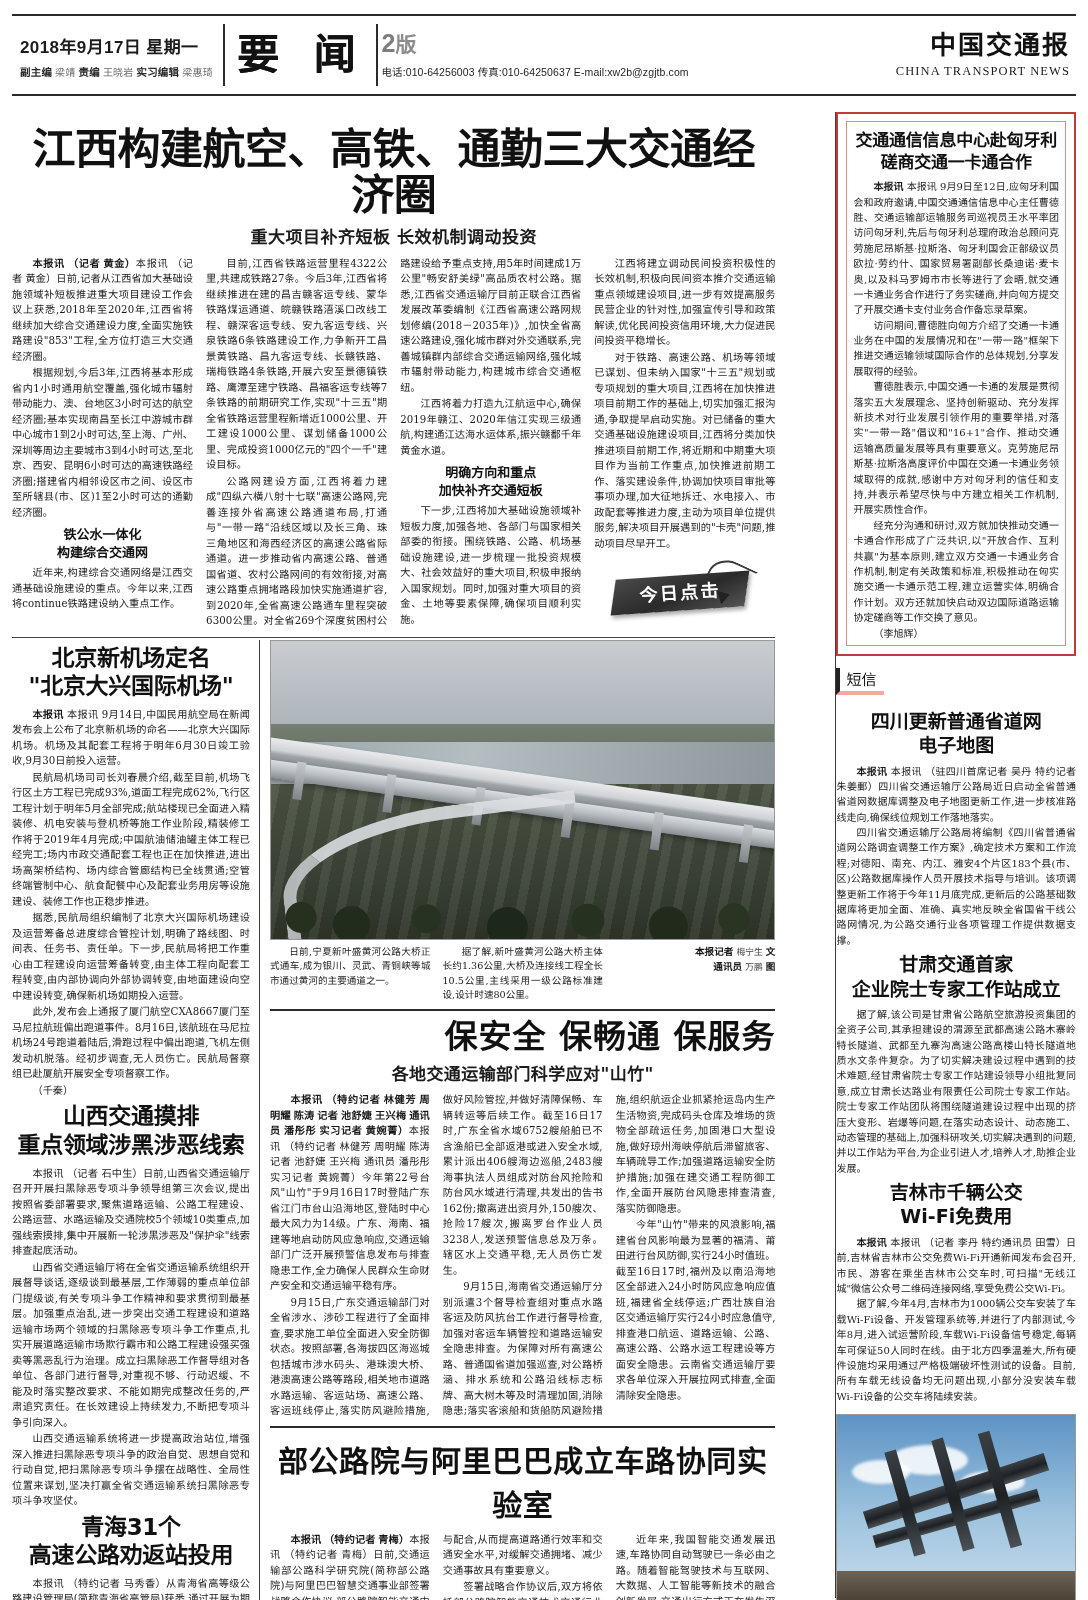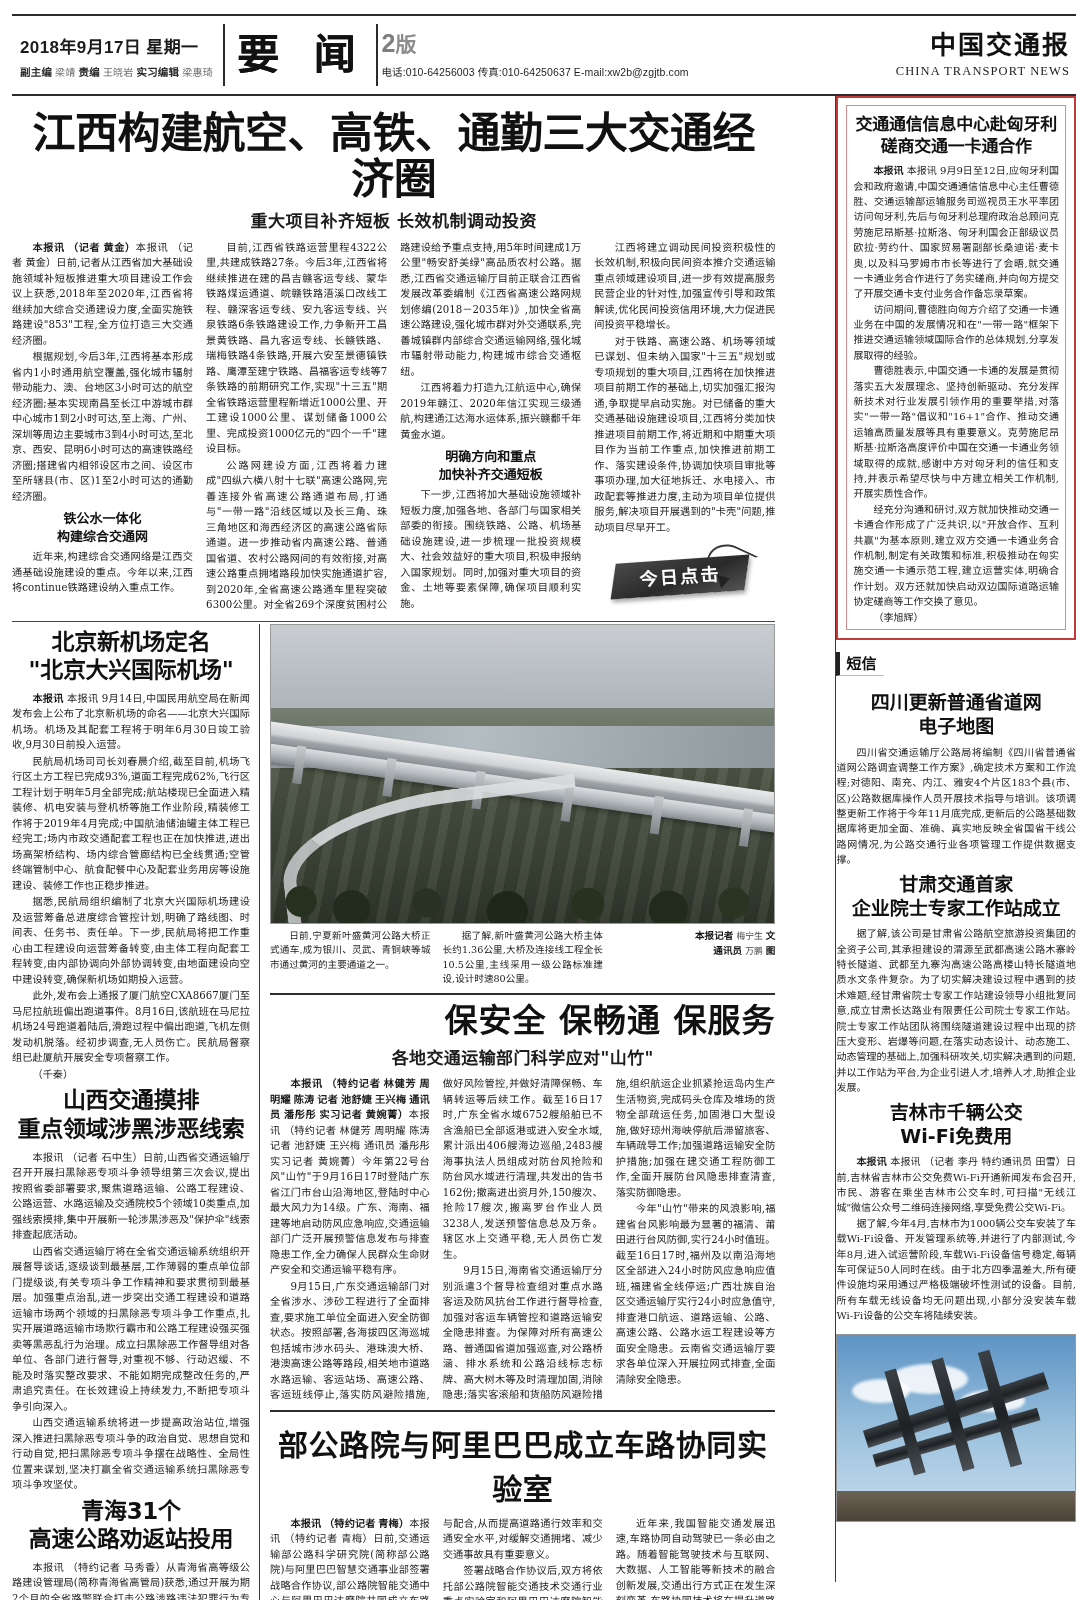--- a/index.html
+++ b/index.html
@@ -120,21 +120,21 @@
     margin-top: 5px;
     font-family: "Liberation Serif", serif;
     font-size: 12.5px;
     letter-spacing: 1.1px;
     color: #1d1d1d;
   }
 
   
   .body-wrap {
     display: flex;
-    margin: 0 12px;
+    margin: 16px 12px;
     height: 1486px;
     gap: 48px;
   }
   .left-zone { width: 800px; position: relative; }
   .right-zone {
     width: 252px;
     margin-left: 12px;
     border-left: 1px solid #3a3a3a;
     position: relative;
   }
@@ -415,25 +415,25 @@
     line-height: 1.54;
     text-align: justify;
     text-indent: 2em;
     color: #1b1b1b;
   }
   p.rtxt .lead { font-weight: bold; font-family: "DejaVu Sans", sans-serif; }
 
   .sidebar-tag {
     display: inline-block;
     font-family: "DejaVu Sans", sans-serif;
-    font-weight: bold;
+    font-weight: normal;
     font-size: 15px;
     color: #111;
     border-left: 4px solid #222;
-    border-bottom: 1px solid #fca5a5;
+    border-bottom: 4px solid #fca5a5;
     padding: 0 8px 2px 6px;
     margin: 2px 0 10px;
   }
   .sb-head {
     font-family: "DejaVu Sans", sans-serif;
     font-weight: bold;
     font-size: 19px;
     text-align: center;
     line-height: 1.28;
     color: #111;
@@ -652,20 +652,21 @@
           <p class="rtxt">经充分沟通和研讨,双方就加快推动交通一卡通合作形成了广泛共识,以"开放合作、互利共赢"为基本原则,建立双方交通一卡通业务合作机制,制定有关政策和标准,积极推动在匈实施交通一卡通示范工程,建立运营实体,明确合作计划。双方还就加快启动双边国际道路运输协定磋商等工作交换了意见。</p>
           <p class="rtxt sign">（李旭辉）</p>
         </div>
       </div>
 
       <div class="sidebar-tag">短信</div>
 
       <div>
         <div class="sb-head" style="white-space:pre-line">四川更新普通省道网
 电子地图</div>
+        <p class="rtxt"><span class="lead">本报讯</span> <span>本报讯 （驻四川首席记者 吴丹 特约记者 朱姜郵）四川省交通运输厅公路局近日启动全省普通省道网数据库调整及电子地图更新工作,进一步核准路线走向,确保线位规划工作落地落实。</span></p>
         <p class="rtxt">四川省交通运输厅公路局将编制《四川省普通省道网公路调查调整工作方案》,确定技术方案和工作流程;对德阳、南充、内江、雅安4个片区183个县(市、区)公路数据库操作人员开展技术指导与培训。该项调整更新工作将于今年11月底完成,更新后的公路基础数据库将更加全面、准确、真实地反映全省国省干线公路网情况,为公路交通行业各项管理工作提供数据支撑。</p>
       </div>
 
       <div>
         <div class="sb-head" style="white-space:pre-line">甘肃交通首家
 企业院士专家工作站成立</div>
         <p class="rtxt">据了解,该公司是甘肃省公路航空旅游投资集团的全资子公司,其承担建设的渭源至武都高速公路木寨岭特长隧道、武都至九寨沟高速公路高楼山特长隧道地质水文条件复杂。为了切实解决建设过程中遇到的技术难题,经甘肃省院士专家工作站建设领导小组批复同意,成立甘肃长达路业有限责任公司院士专家工作站。院士专家工作站团队将围绕隧道建设过程中出现的挤压大变形、岩爆等问题,在落实动态设计、动态施工、动态管理的基础上,加强科研攻关,切实解决遇到的问题,并以工作站为平台,为企业引进人才,培养人才,助推企业发展。</p>
       </div>
 
       <div>

